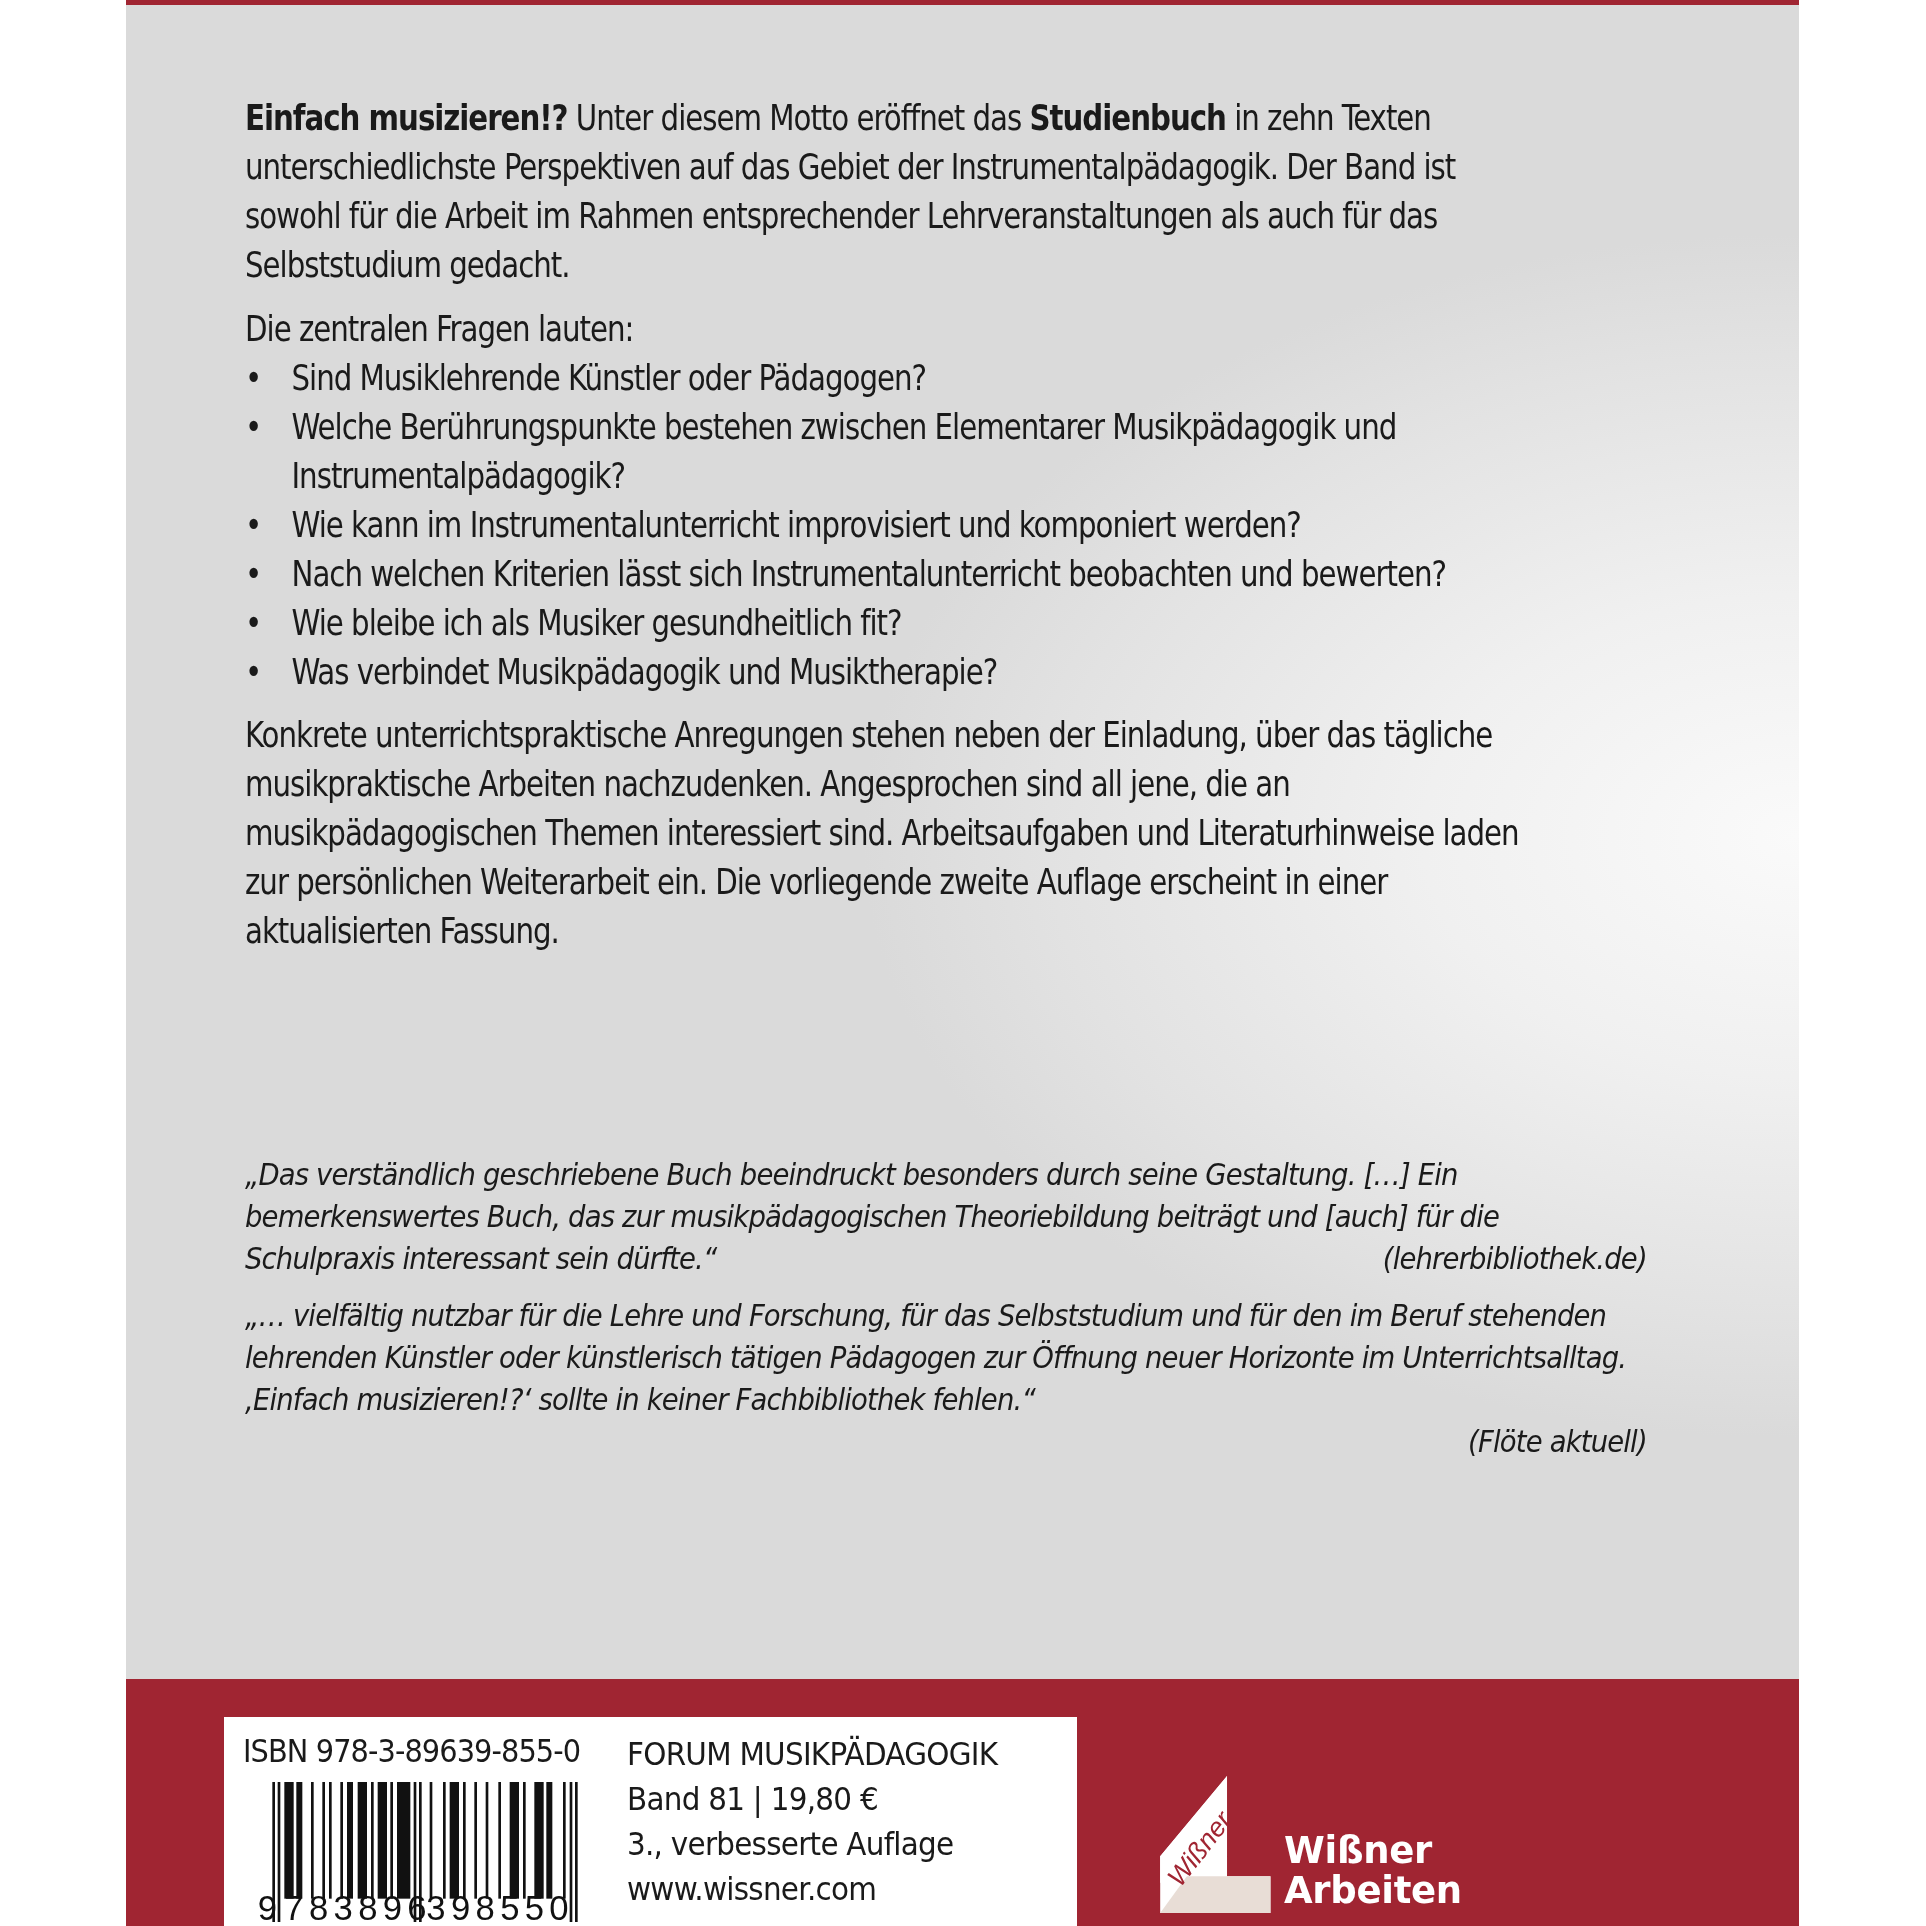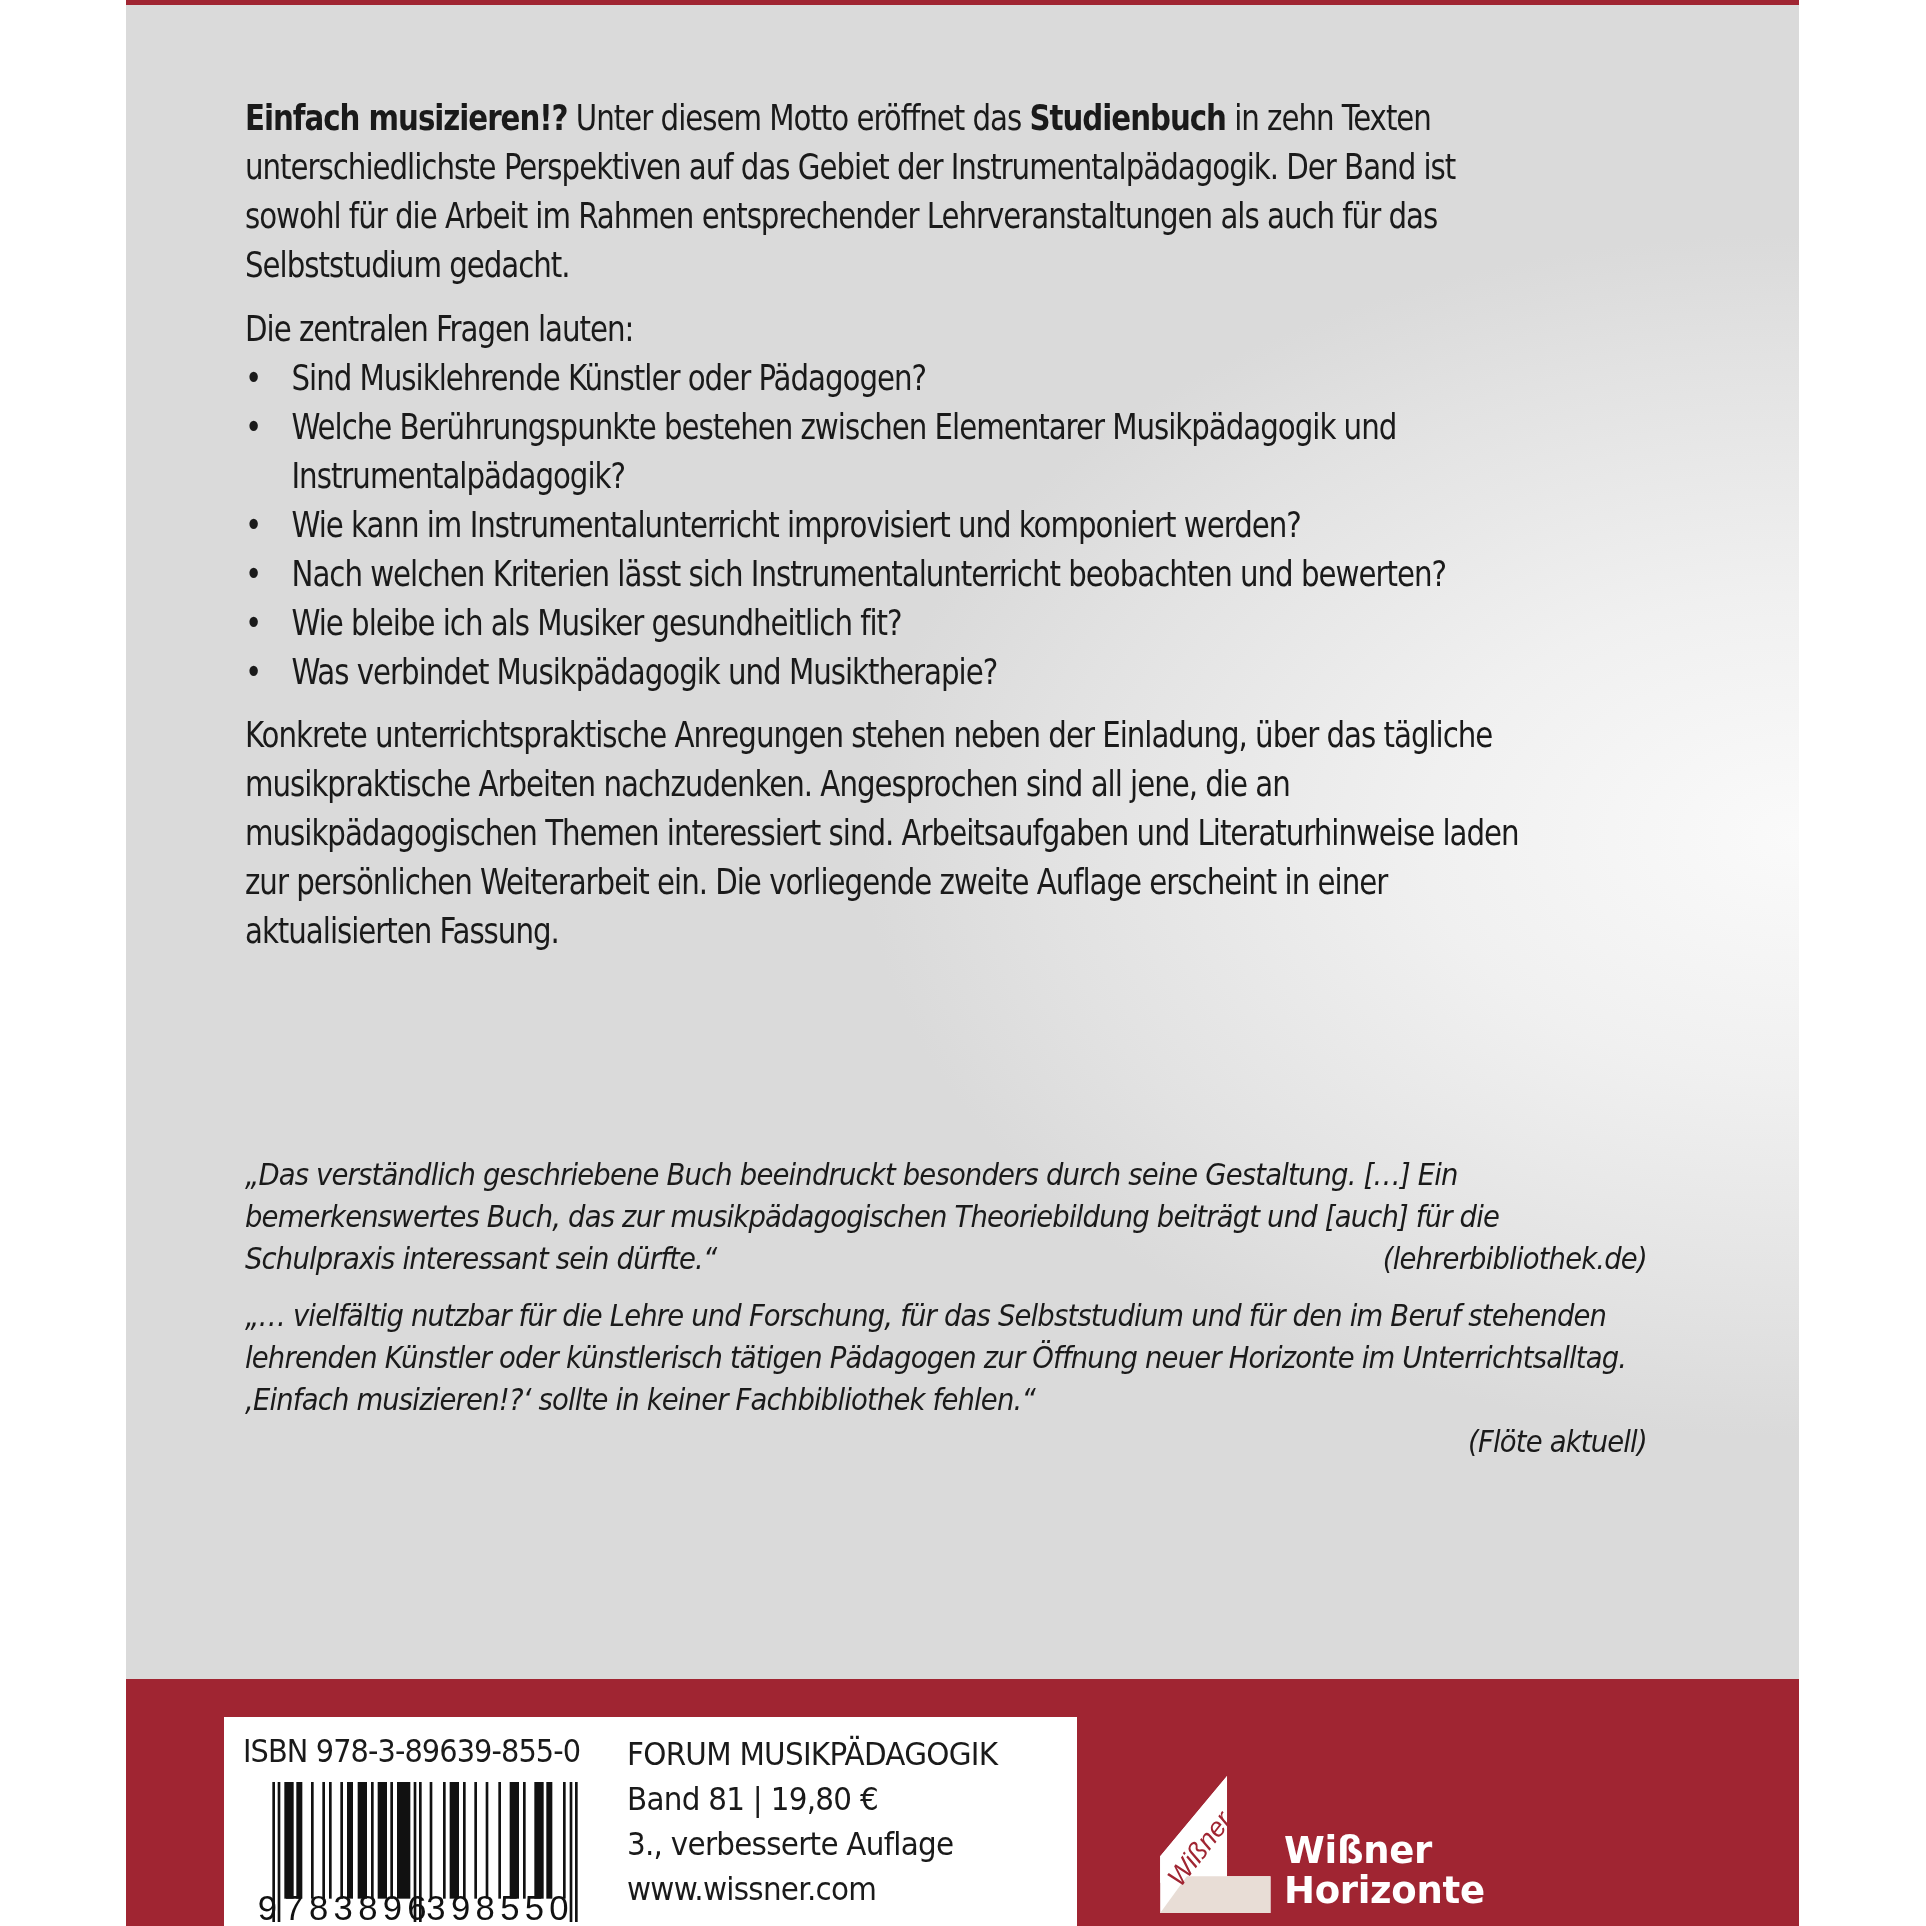--- a/index.html
+++ b/index.html
@@ -150,17 +150,17 @@
     <polygon points="0,160 100,20 100,160" fill="#ffffff"></polygon>
     <polygon points="0,120 100,0 100,40 0,160" fill="#ffffff"></polygon>
     <polygon points="0,205 0,120 100,0 100,150 165,150 165,205" fill="#ffffff"></polygon>
     <polygon points="40,150 165,150 165,205 0,205" fill="#e8ddd6"></polygon>
     <text x="30" y="168" transform="rotate(-52 30 168)" font-family="Liberation Sans, sans-serif" font-style="italic" font-size="40" fill="#a02532">Wißner</text>
   </svg>
 </div>
 
 <div class="brand">
   <div>Wißner</div>
-  <div>Horizonte</div>
+  <div>Arbeiten</div>
 </div>
 
 <div class="right-strip"></div>
 
 
 </body></html>

